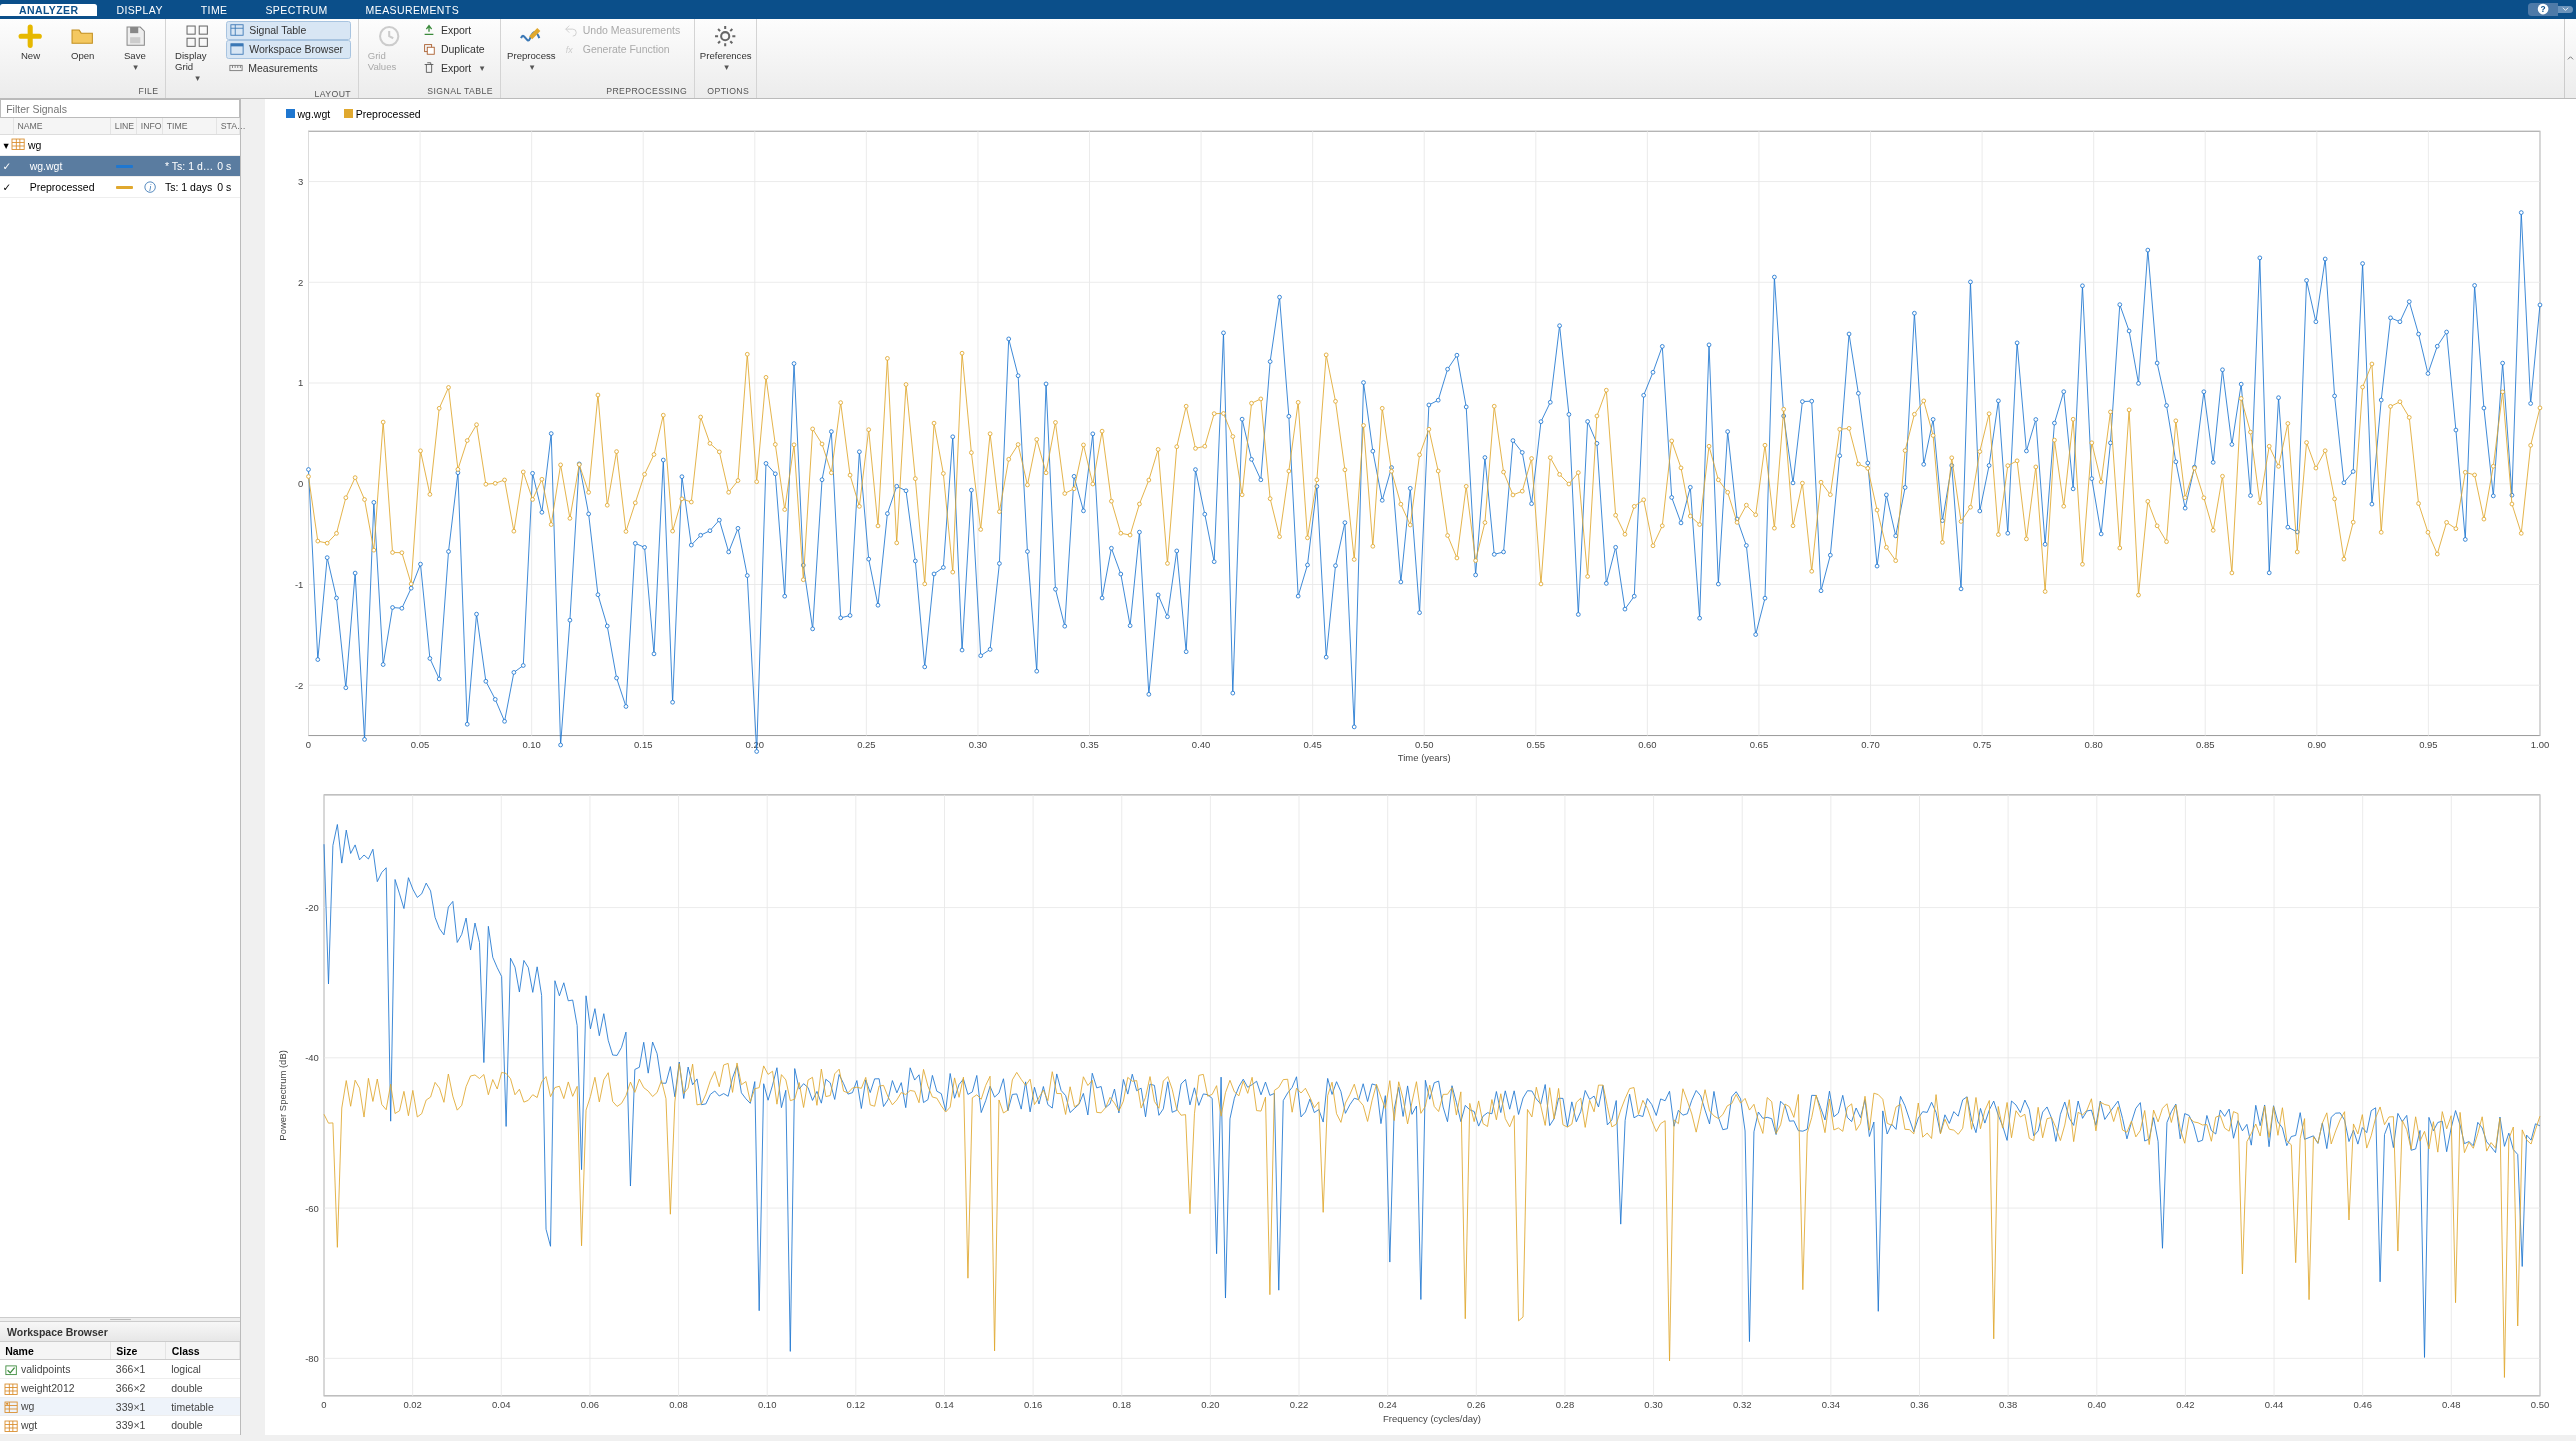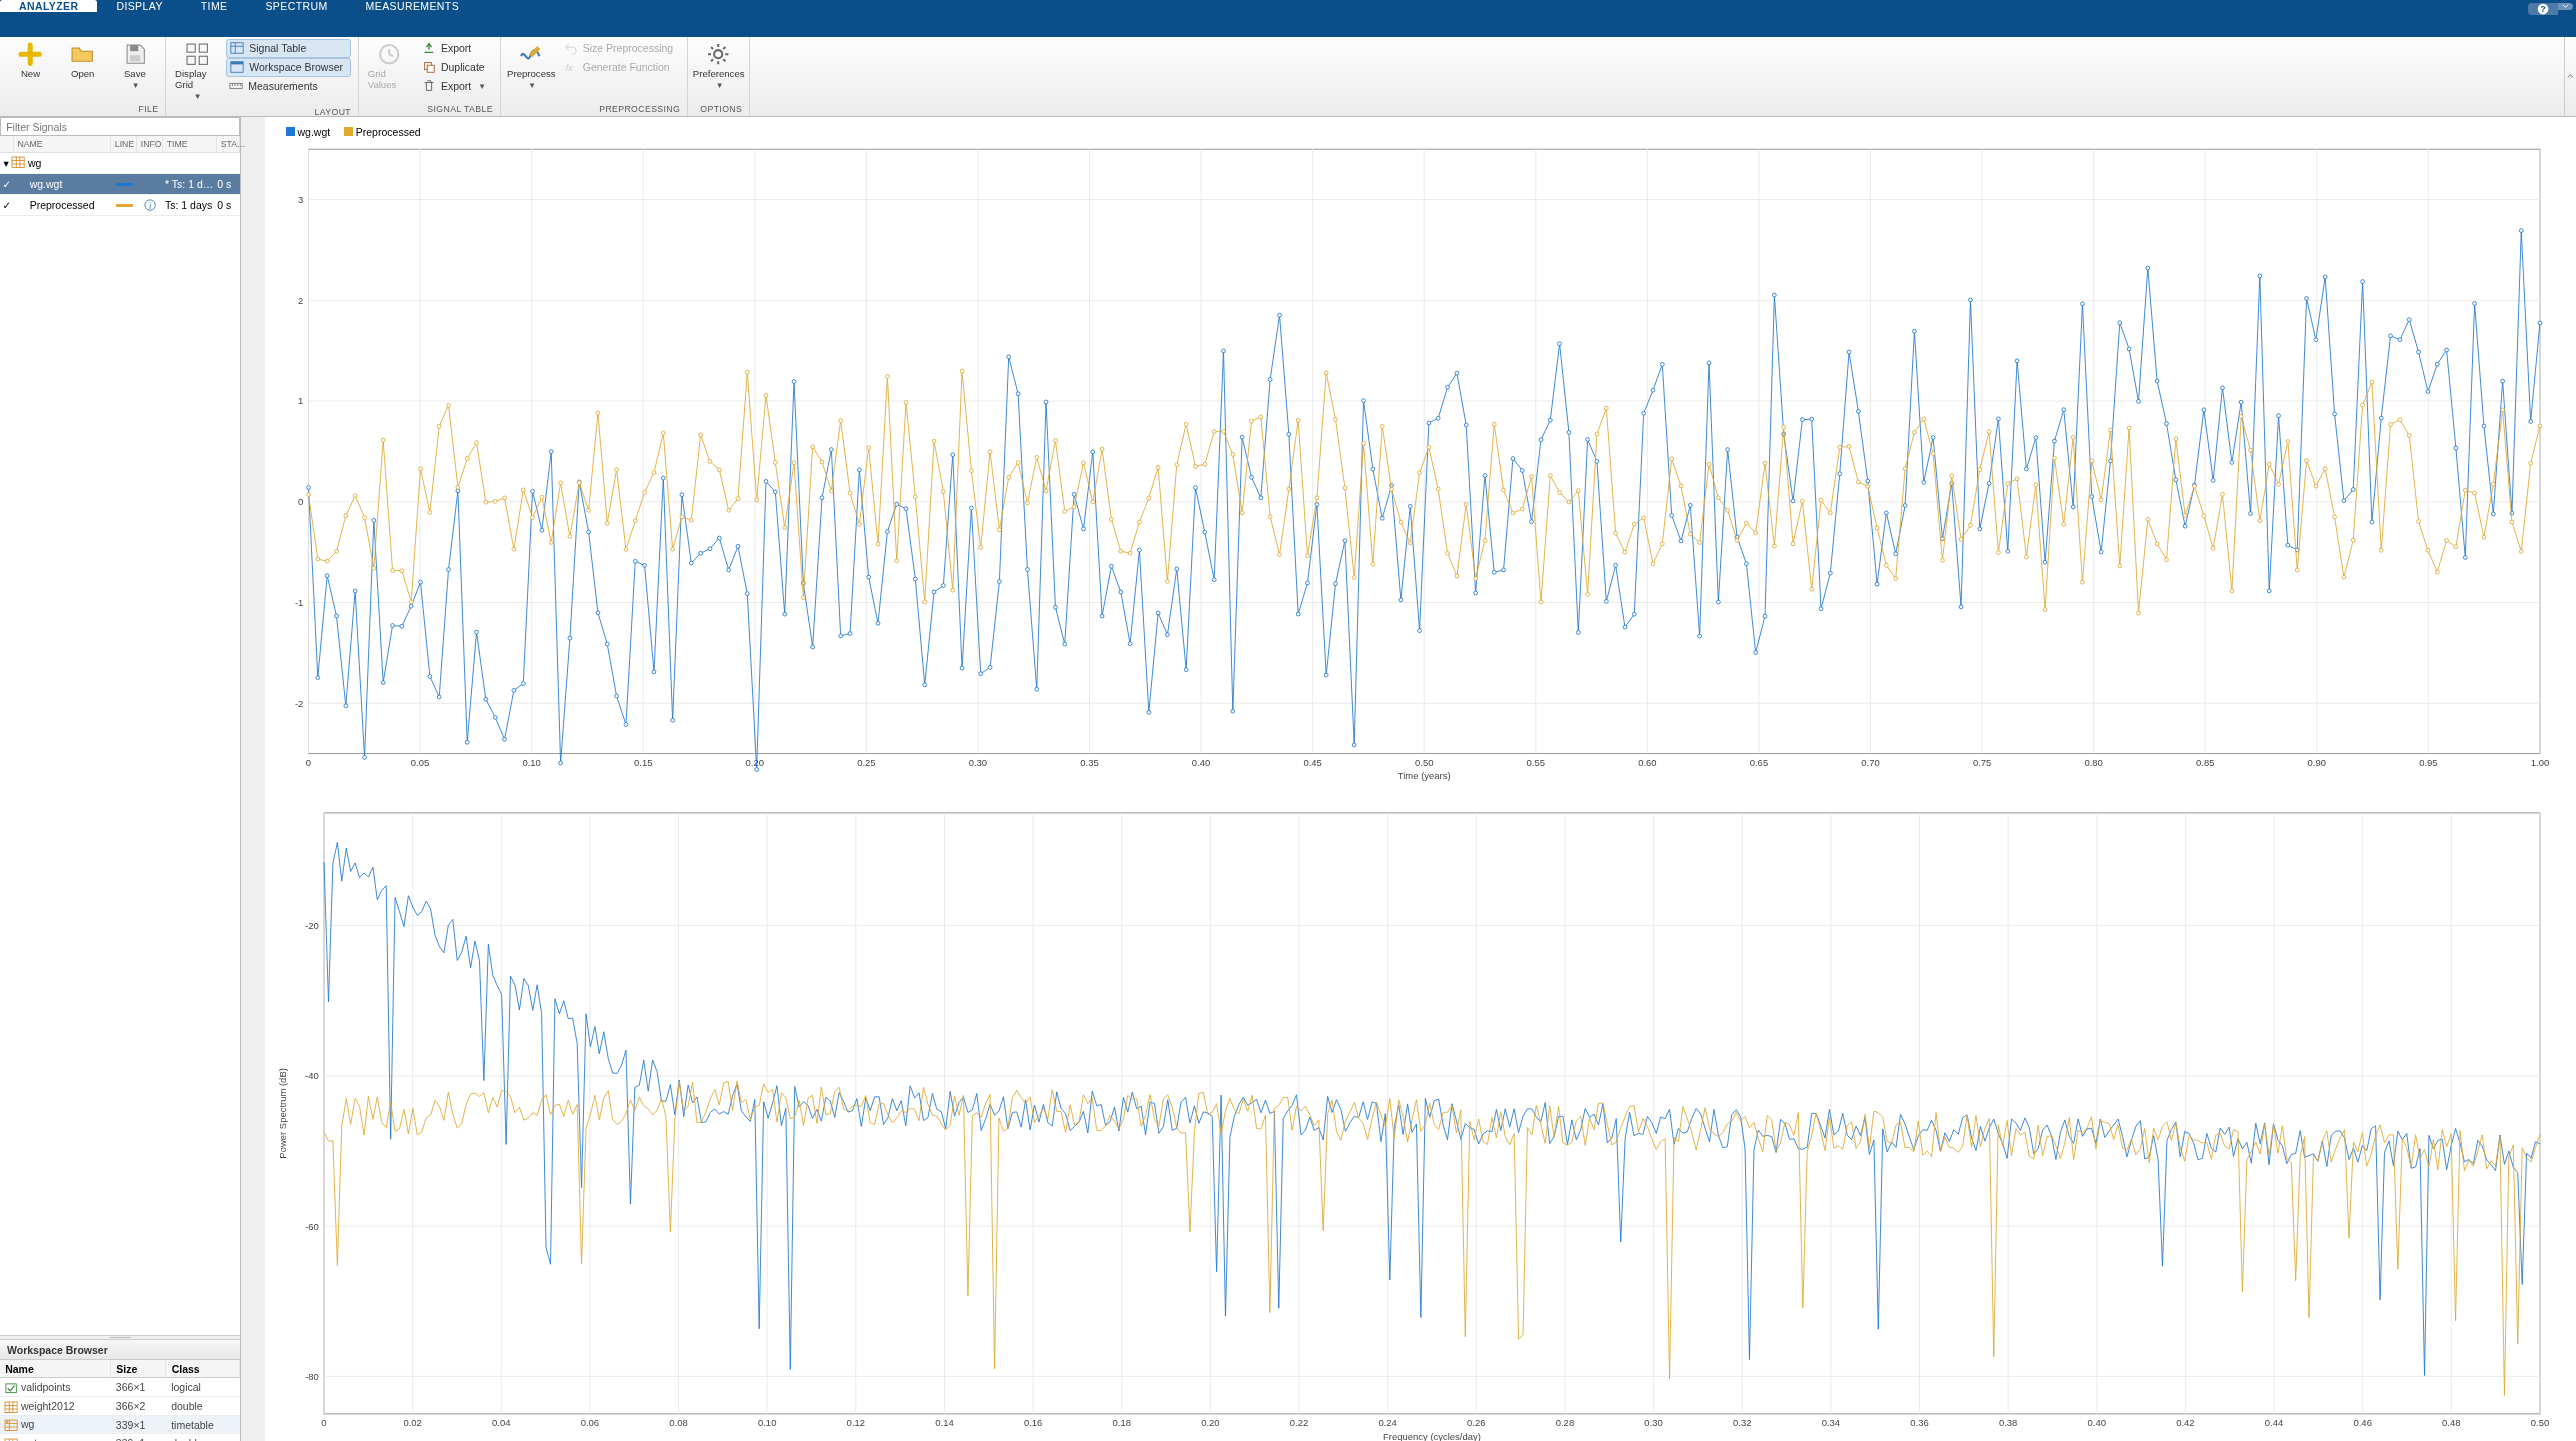--- a/index.html
+++ b/index.html
@@ -1,19 +1,19 @@
 <!DOCTYPE html>
 <html style="font-size:14px"><head>
 <meta charset="utf-8">
 <style>
 * { box-sizing: border-box; margin: 0; padding: 0; font-family: "Segoe UI", Arial, sans-serif; }
 html, body { width: 100%; height: 100%; overflow: hidden; background: #f0f0f0; }
 
 
-.tabstrip { display: flex; align-items: flex-start; height: 37px; background: #0b4f8a; color: #fff; font-size: 10.5px; }
+.tabstrip { display: flex; align-items: center; height: 19px; background: #0b4f8a; color: #fff; font-size: 10.5px; }
 .tabstrip .tab { padding: 0 19px; display: flex; align-items: center; cursor: pointer; letter-spacing: 0.4px; }
 .tabstrip .tab.active { background: #fff; color: #0b4f8a; font-weight: 600; border-top-left-radius: 2.6px; border-top-right-radius: 2.6px; }
 .tabstrip .spacer { flex: 1; }
 .tabstrip .help { display:flex; align-items:center; padding:0 8.7px; gap:3.5px; background:#4e7aa8; border-radius:3.5px 0 0 3.5px; margin:2.6px 0;}
 .tabstrip .help svg { width:12.2px; height:12.2px; }
 .tabstrip .caret { width:15.7px; display:flex; align-items:center; justify-content:center; background:#6b93bb; margin:2.6px 2.6px 2.6px 0; border-radius:0 3.5px 3.5px 0;}
 
 
 .toolstrip { display:flex; background: linear-gradient(#fdfdfd,#ececec); border-bottom:0.9px solid #bbb; height:80px; }
 .group { display:flex; flex-direction:column; border-right:0.9px solid #d4d4d4; padding:1.7px 7px 0 7px; }
@@ -237,21 +237,21 @@
         <span>Preprocess</span>
         <span class="dropcaret">▼</span>
       </div>
       <div class="col">
         <div class="smallbtn disabled">
           <span class="ico">
               <svg viewBox="0 0 16 16">
                 <path d="M6 3L2 7l4 4M2 7h8a4 4 0 010 8" stroke="#ccc" fill="none"></path>
               </svg>
             </span>
-          <span>Size Preprocessing</span>
+          <span>Undo Measurements</span>
         </div>
         <div class="smallbtn disabled">
           <span class="ico">
               <svg viewBox="0 0 16 16" style="font-size:12px">
                 <text x="2" y="12" font-size="10" fill="#ccc" font-style="italic">fx</text>
               </svg>
             </span>
           <span>Generate Function</span>
         </div>
       </div>

